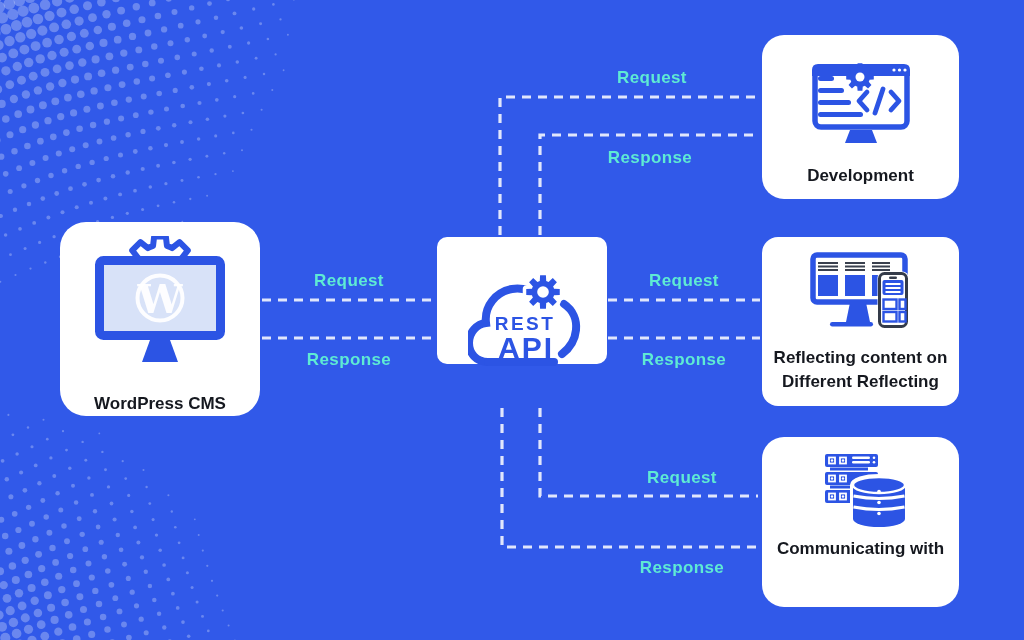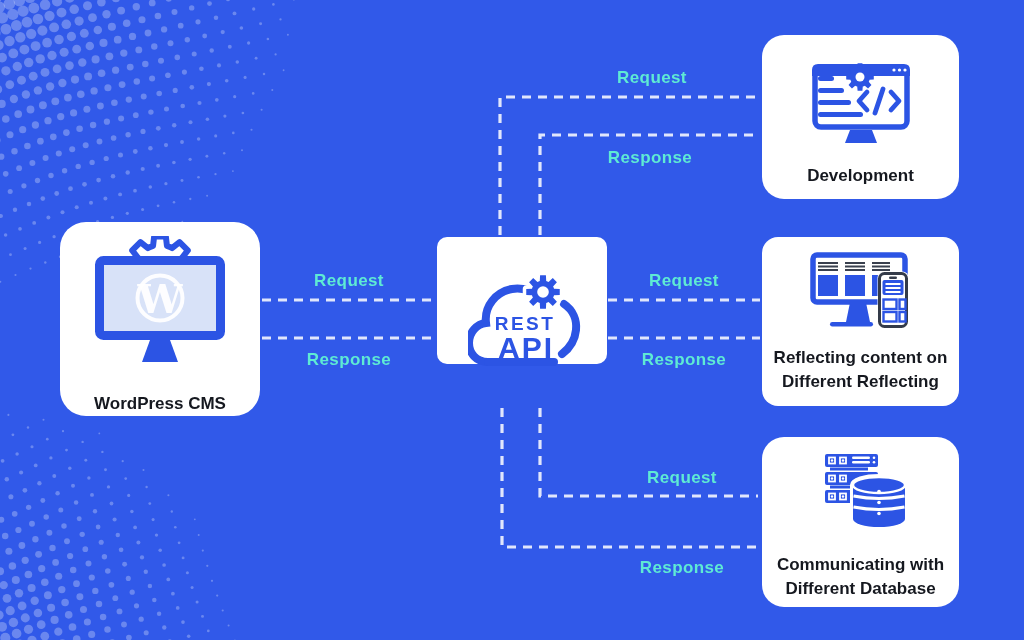--- a/index.html
+++ b/index.html
@@ -618,23 +618,22 @@
       </g>
       <path d="M33,35 A26,8 0 0 1 85,35 L85,69 A26,8 0 0 1 33,69 Z" fill="#ffffff" stroke="#ffffff" stroke-width="6"></path>
       <path d="M33,35 A26,8 0 0 1 85,35 L85,69 A26,8 0 0 1 33,69 Z" fill="#2C54E4"></path>
       <ellipse cx="59" cy="35" rx="26" ry="8" fill="#2C54E4" stroke="#ffffff" stroke-width="2.4"></ellipse>
       <path d="M33.5,46 Q59,51 84.5,46" fill="none" stroke="#ffffff" stroke-width="3"></path>
       <path d="M33.5,57 Q59,62 84.5,57" fill="none" stroke="#ffffff" stroke-width="3"></path>
       <circle cx="59" cy="41.5" r="1.8" fill="#ffffff"></circle>
       <circle cx="59" cy="52.5" r="1.8" fill="#ffffff"></circle>
       <circle cx="59" cy="63.5" r="1.8" fill="#ffffff"></circle>
     </svg>
-    <div class="label" style="top:116px;">
+    <div class="label" style="top:100px;">
         <div>Communicating with</div>
-        <div>Different Database</div>
       </div>
   </div>
 
   <div class="conn-label" style="left:349px;top:281px;">Request</div>
   <div class="conn-label" style="left:349px;top:360px;">Response</div>
   <div class="conn-label" style="left:684px;top:281px;">Request</div>
   <div class="conn-label" style="left:684px;top:360px;">Response</div>
   <div class="conn-label" style="left:652px;top:78px;">Request</div>
   <div class="conn-label" style="left:650px;top:158px;">Response</div>
   <div class="conn-label" style="left:682px;top:478px;">Request</div>

